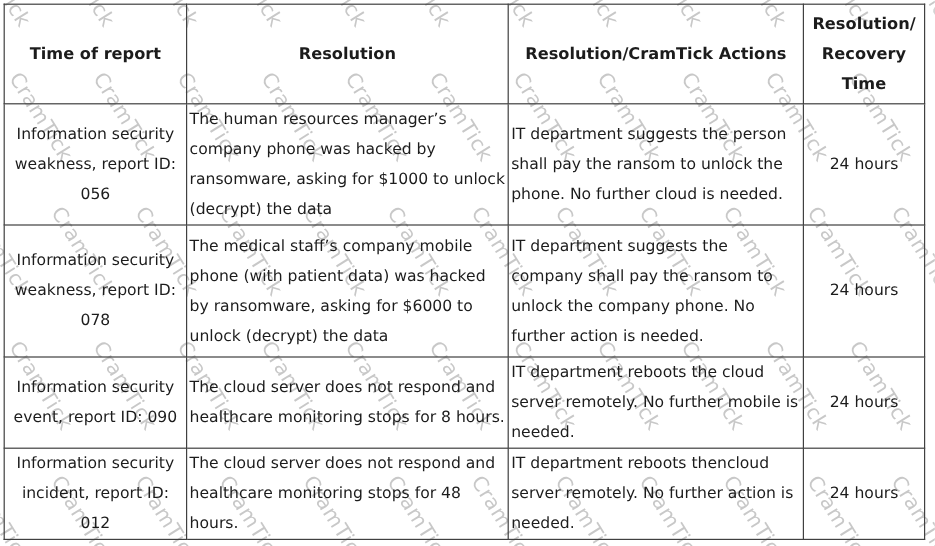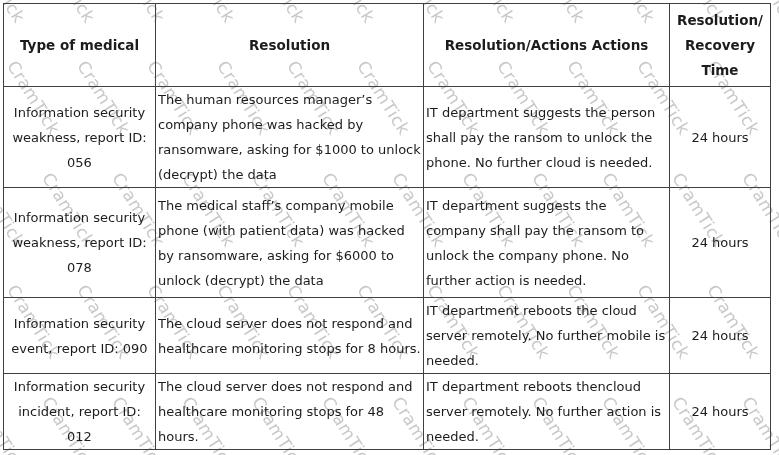--- a/index.html
+++ b/index.html
@@ -145,23 +145,23 @@
 
   <table class="report">
     <colgroup>
       <col style="width:152px">
       <col style="width:268px">
       <col style="width:246px">
       <col style="width:101px">
     </colgroup>
     <thead>
       <tr class="hdr">
-        <th>Type of medical</th>
+        <th>Time of report</th>
         <th>Resolution</th>
-        <th>Resolution/Actions Actions</th>
+        <th>Resolution/CramTick Actions</th>
         <th>Resolution/
 Recovery
 Time</th>
       </tr>
     </thead>
     <tbody>
       <tr class="r0">
         <td class="c-type">Information security
 weakness, report ID:
 056</td>

